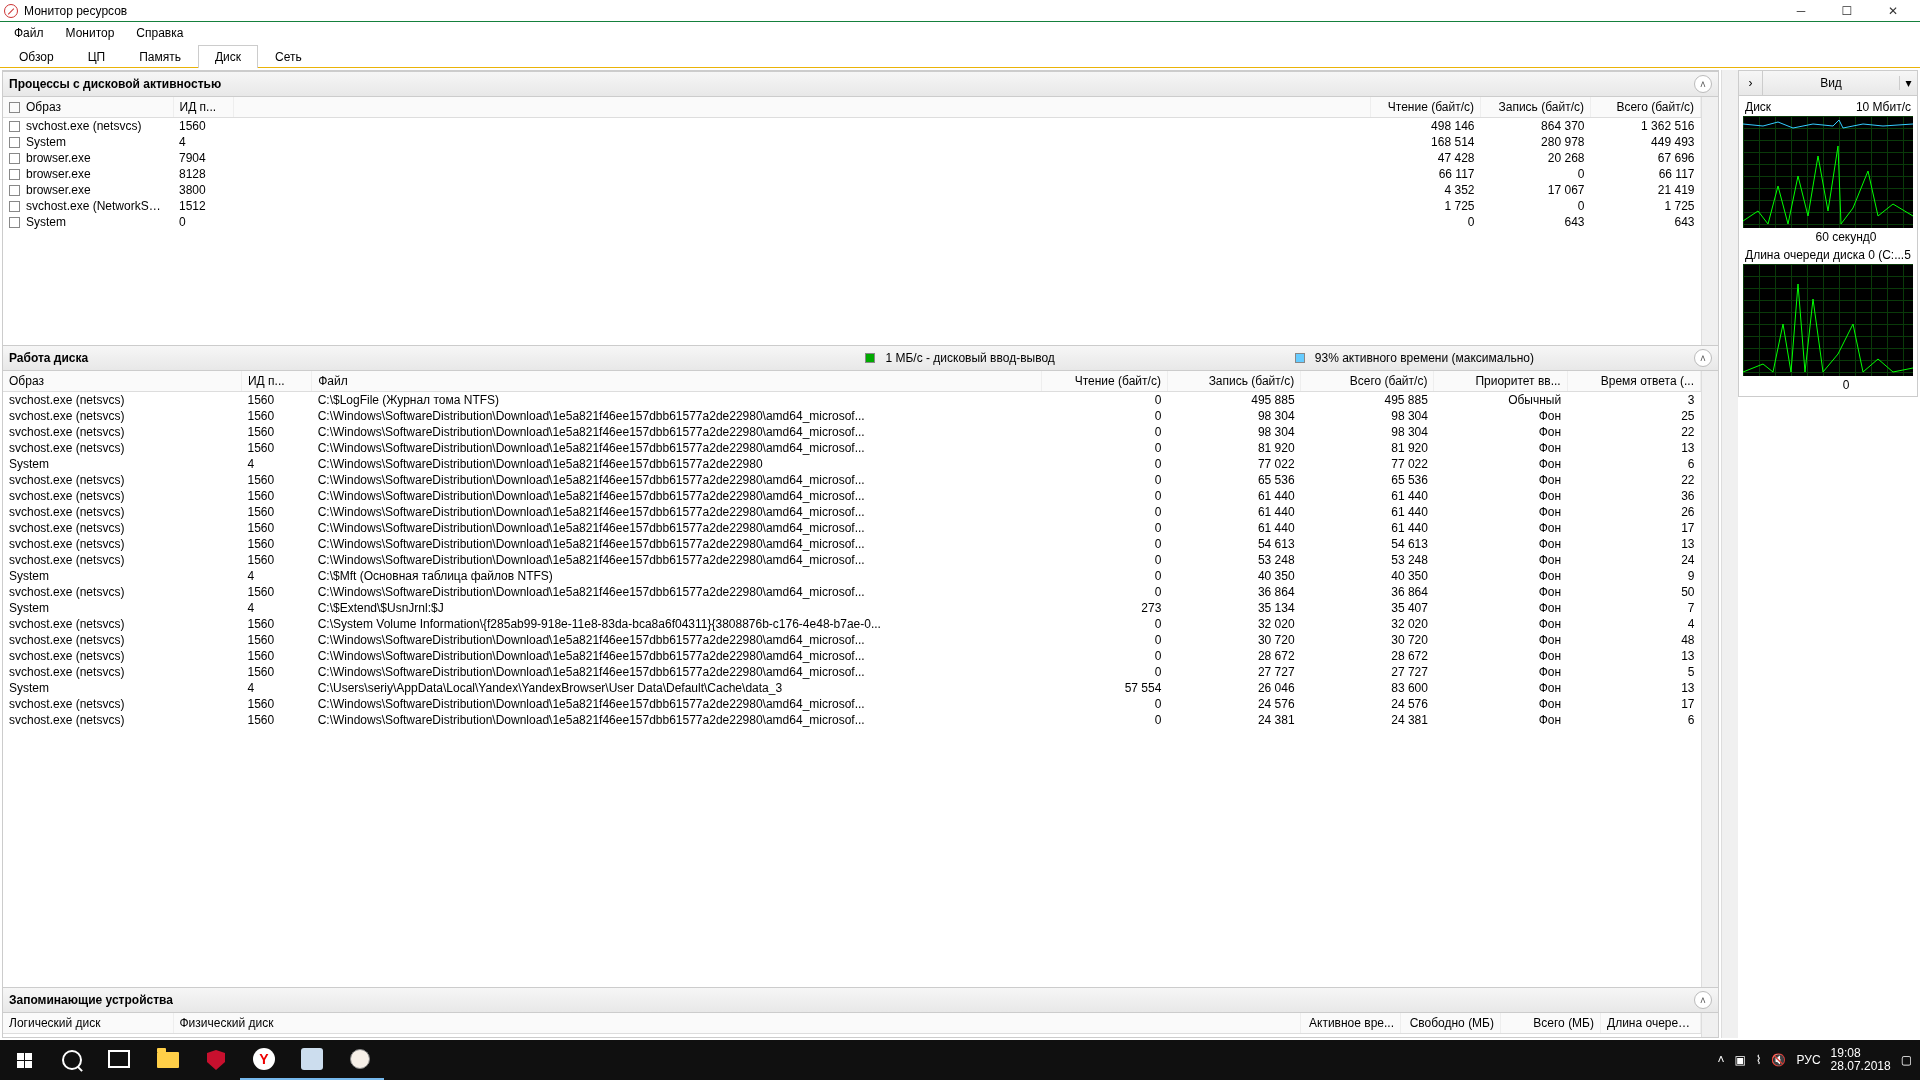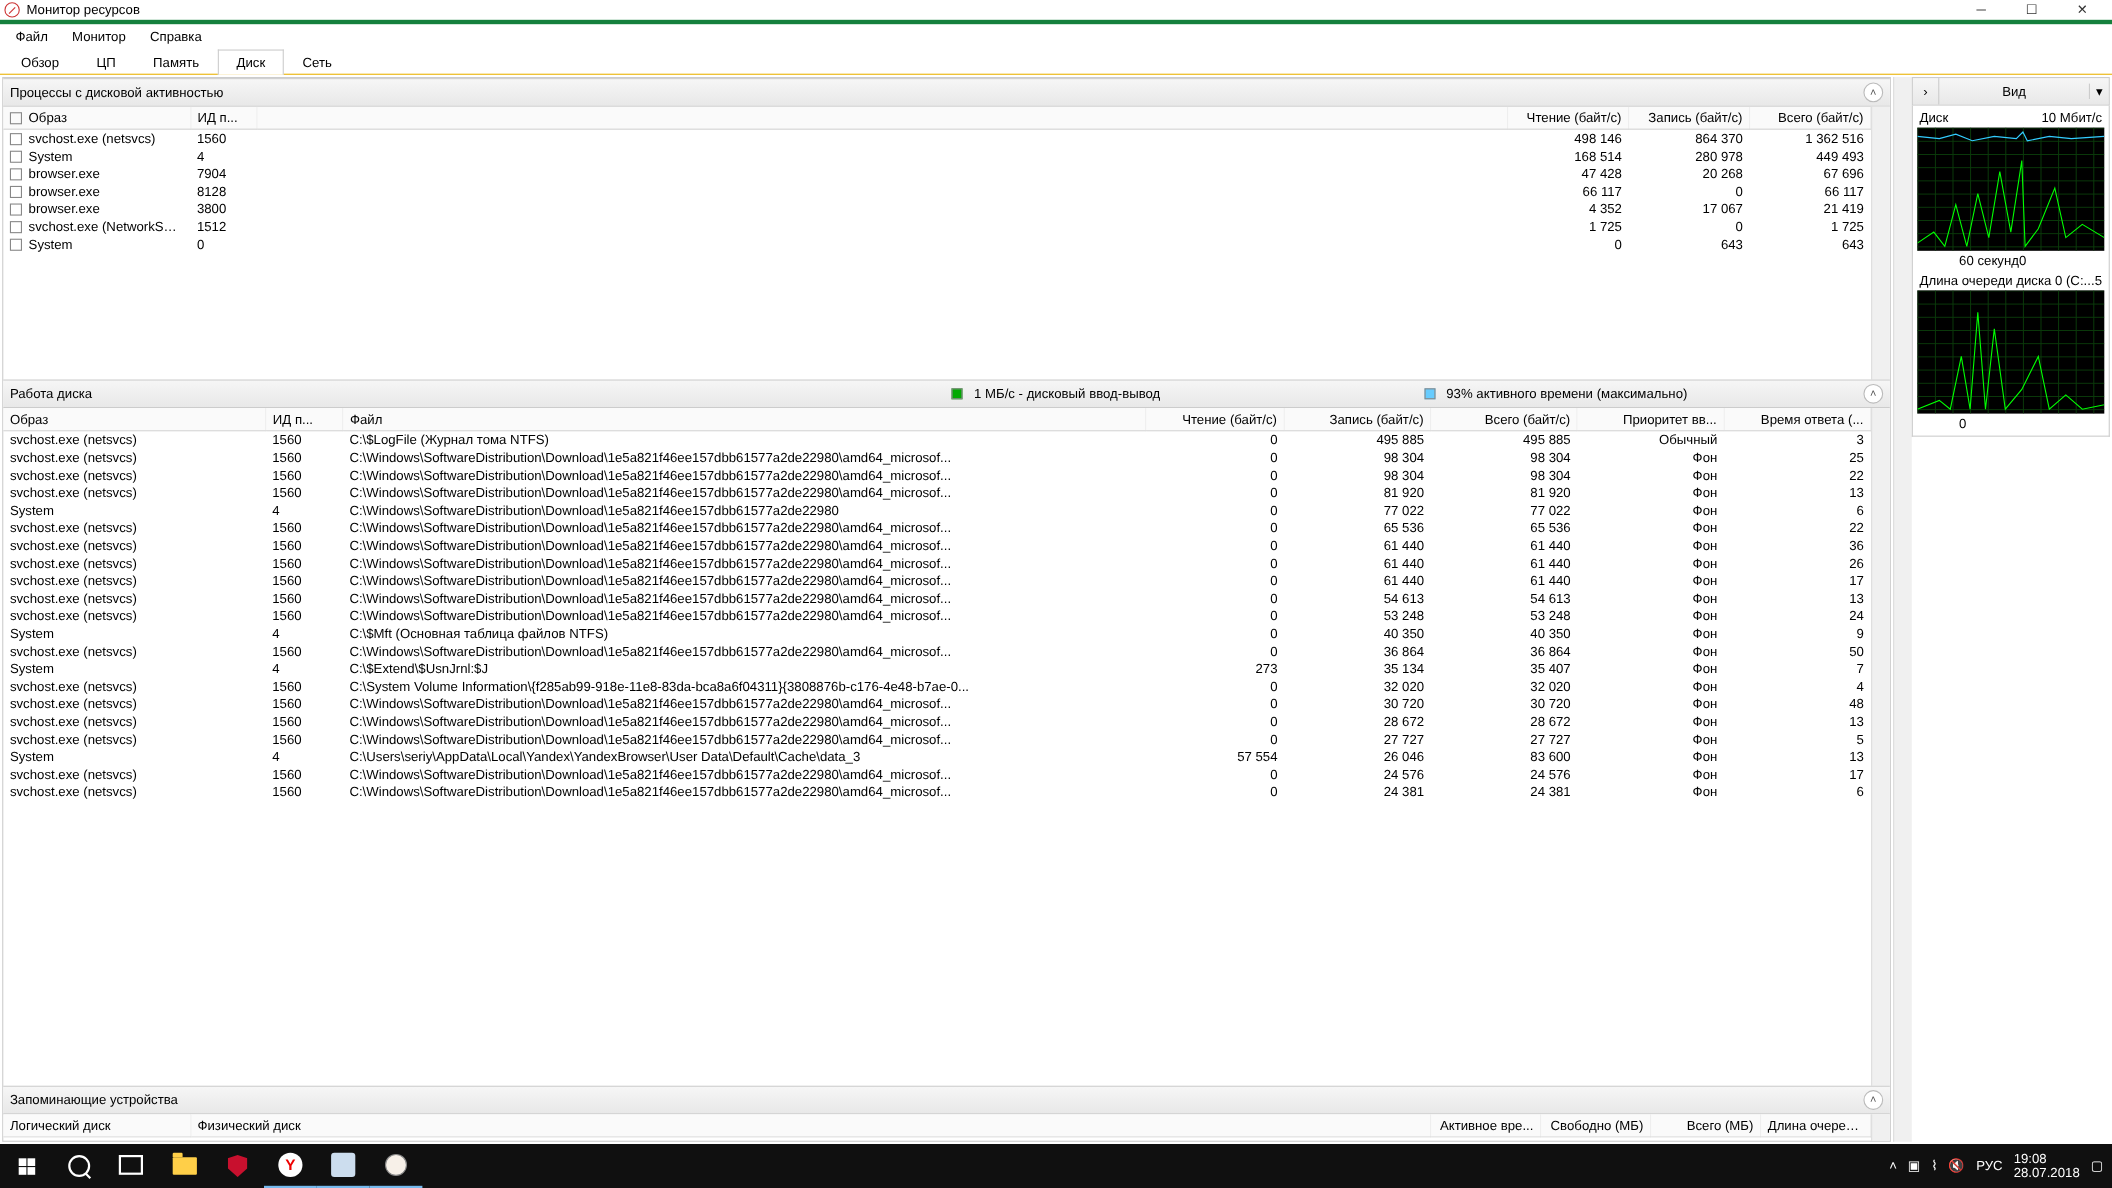--- a/index.html
+++ b/index.html
@@ -1,19 +1,19 @@
 <!DOCTYPE html>
 <html><head>
 <meta charset="utf-8">
 <style>
 * { margin: 0; padding: 0; box-sizing: border-box; font-family: "Segoe UI", Tahoma, sans-serif; font-size: 12px; }
 html, body { width: 1920px; height: 1080px; overflow: hidden; background: #fff; }
 
 
-.titlebar { height: 22px; display: flex; align-items: center; padding: 0 4px; border-bottom: 4px solid #15803d; }
+.titlebar { height: 22px; display: flex; align-items: center; padding: 0 4px; border-bottom: 1px solid #15803d; }
 .titlebar .app-icon { width: 14px; height: 14px; border: 1px solid #c33; border-radius: 50%; margin-right: 6px; position: relative; }
 .titlebar .app-icon::after { content:""; position:absolute; left:2px; top:6px; width:8px; height:1px; background:#c33; transform:rotate(-45deg);}
 .titlebar .title { flex:1; }
 .titlebar .win-btn { width:46px; height:22px; display:flex; align-items:center; justify-content:center; color:#333; }
 
 
 .menubar { height: 22px; display:flex; align-items:center; padding: 0 4px; gap: 2px;}
 .menubar .menu-item { padding: 2px 10px; }
 
 
@@ -21,21 +21,21 @@
 .tabbar .tab { padding: 4px 16px; border:1px solid transparent; border-bottom:none; position:relative; top:1px;}
 .tabbar .tab.active { background:#fff; border-color:#ccc; }
 
 
 .workspace { display:flex; height: calc(100% - 22px - 22px - 24px - 40px); }
 .left-col { flex:1; display:flex; flex-direction:column; border:1px solid #ccc; margin:2px; min-width:0;}
 .right-col { width:180px; margin:2px 2px 2px 0; display:flex; flex-direction:column;}
 
 
 .section-bar { height:26px; background:linear-gradient(#f6f6f6,#e8e8e8); border:1px solid #ccc; display:flex; align-items:center; padding:0 6px; gap:10px;}
-.section-bar .sec-title { font-weight:normal; flex-shrink:0;}
+.section-bar .sec-title { font-weight:bold; flex-shrink:0;}
 .section-bar .sec-filler { flex:1;}
 .section-bar .legend-box { width:10px; height:10px; border:1px solid #888;}
 .section-bar .legend-green { background:#0a0;}
 .section-bar .legend-blue { background:#6cf;}
 .section-bar .collapse-btn { width:18px; height:18px; border:1px solid #bbb; border-radius:50%; background:#fff; display:flex; align-items:center; justify-content:center;}
 .section-bar .chev { font-size:10px; color:#555;}
 .left-col .section-bar { border-left:none; border-right:none;}
 
 
 .vscroll { width:17px; background:#f0f0f0; border-left:1px solid #ddd;}
@@ -54,21 +54,21 @@
 .view-hdr .nav-btn { width:24px; height:24px; border-right:1px solid #ccc; display:flex; align-items:center; justify-content:center; font-size:11px;}
 .view-hdr .view-lbl { flex:1; text-align:center;}
 .view-hdr .dd { width:18px; border-left:1px solid #ccc; text-align:center;}
 .chart-box { border:1px solid #ccc; border-top:none; padding:4px;}
 .chart-title-row { display:flex; justify-content:space-between; font-size:11px; padding:0 2px 2px;}
 .chart { width:100%; height:112px; background:#000; position:relative; overflow:hidden;}
 .chart .grid { position:absolute; inset:0;
   background-image: linear-gradient(#0a3a0a 1px, transparent 1px), linear-gradient(90deg,#0a3a0a 1px, transparent 1px);
   background-size: 16px 12px;}
 .chart svg { position:absolute; inset:0;}
-.chart-footer { display:flex; justify-content:flex-start; font-size:11px; padding:2px 2px 0;margin-left:36px;}
+.chart-footer { display:flex; justify-content:center; font-size:11px; padding:2px 2px 0;margin-left:36px;}
 
 
 .taskbar { position:fixed; bottom:0; left:0; right:0; height:40px; background:#101010; display:flex; align-items:center; color:#fff;}
 .taskbar .tb-btn { width:48px; height:40px; display:flex; align-items:center; justify-content:center; font-size:16px;}
 .taskbar .tb-btn.accent { border-bottom:2px solid #76b9ed;}
 .taskbar .tray { margin-left:auto; display:flex; align-items:center; gap:10px; padding:0 8px; font-size:11px;}
 .taskbar .clock { text-align:left; line-height:13px;}
 .start-icon { display:grid; grid-template-columns:7px 7px; grid-template-rows:7px 7px; gap:1px;}
 .start-icon span{ background:#fff;}
 .circle-ico{ width:20px;height:20px;border:2px solid #fff;border-radius:50%;position:relative;}

